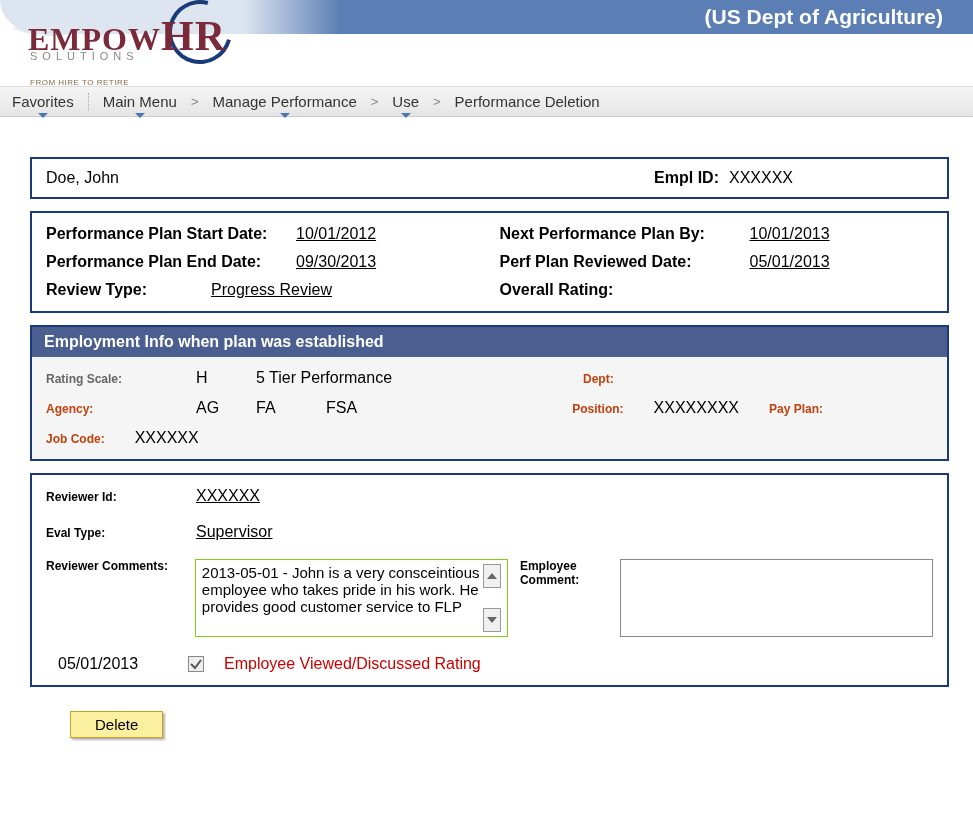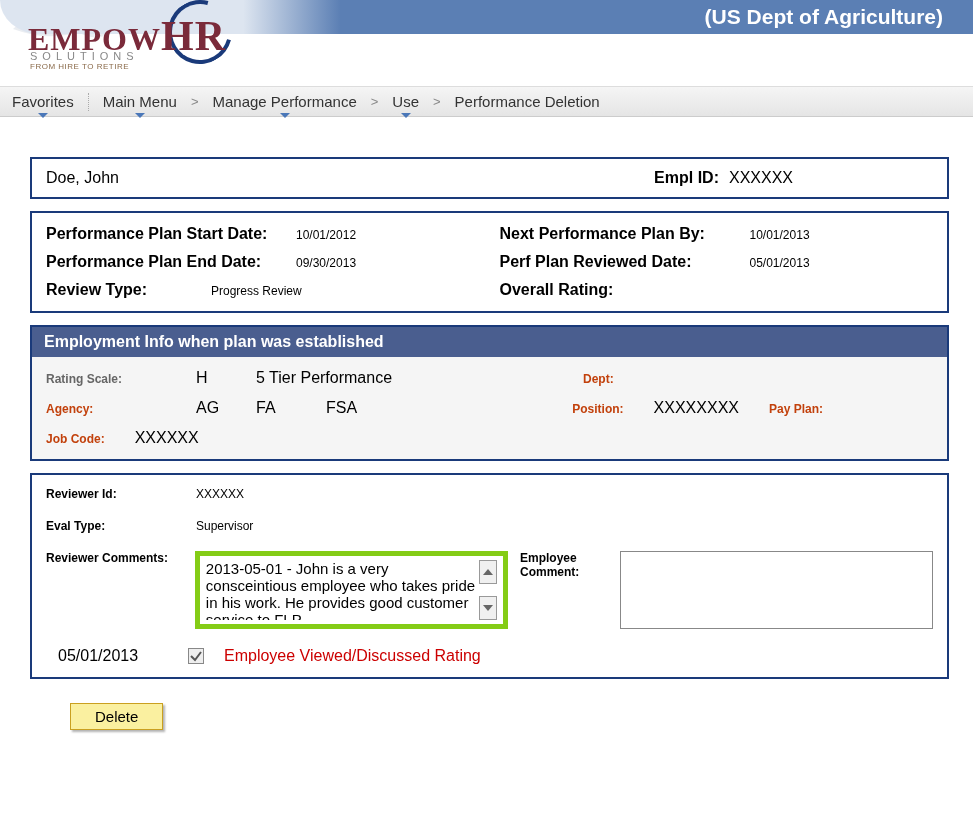--- a/index.html
+++ b/index.html
@@ -64,21 +64,21 @@
     .logo-sub {
       position: absolute;
       top: 28px;
       left: 2px;
       font-size: 11px;
       letter-spacing: 5px;
       color: #888;
     }
     .logo-tag {
       position: absolute;
-      top: 40px;
+      top: 56px;
       left: 2px;
       font-size: 8px;
       color: #8a6a4a;
       letter-spacing: 0.5px;
     }
     .eagle-bg {
       position: absolute;
       left: -20px;
       top: -28px;
       width: 160px;
@@ -150,21 +150,21 @@
       grid-template-columns: 1fr 1fr;
       row-gap: 10px;
       column-gap: 20px;
     }
     .label-val {
       display: flex;
       align-items: baseline;
     }
     .lbl { font-weight: bold; font-size: 16px; width: 250px; }
     .lbl-narrow { width: 165px; }
-    .val { font-size: 12px; }
+    .val { font-size: 16px; text-decoration: underline; }
     
     
     .panel-noheader { padding: 0; }
     .section-header {
       background: #4a5e8f;
       color: #fff;
       font-weight: bold;
       font-size: 16px;
       padding: 6px 12px;
     }
@@ -192,21 +192,21 @@
     .rv-lbl { font-weight: bold; font-size: 12px; width: 150px; }
     .comments-row {
       display: flex;
       align-items: flex-start;
       gap: 12px;
       margin-bottom: 18px;
     }
     .comments-box {
       width: 320px;
       height: 78px;
-      border: 5px solid #84cc16;
+      border: 1px solid #84cc16;
       background: #fff;
       padding: 4px 6px;
       font-size: 15px;
       overflow: hidden;
       position: relative;
       display: flex;
     }
     .comments-text { flex: 1; overflow: hidden; }
     .scrollbar {
       width: 18px;

